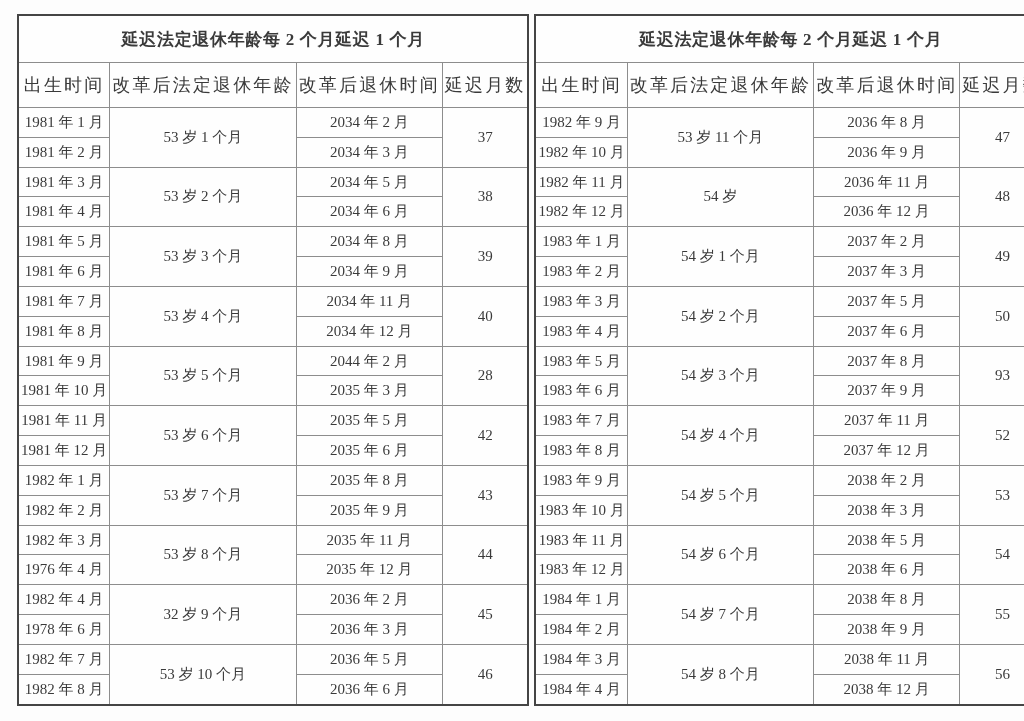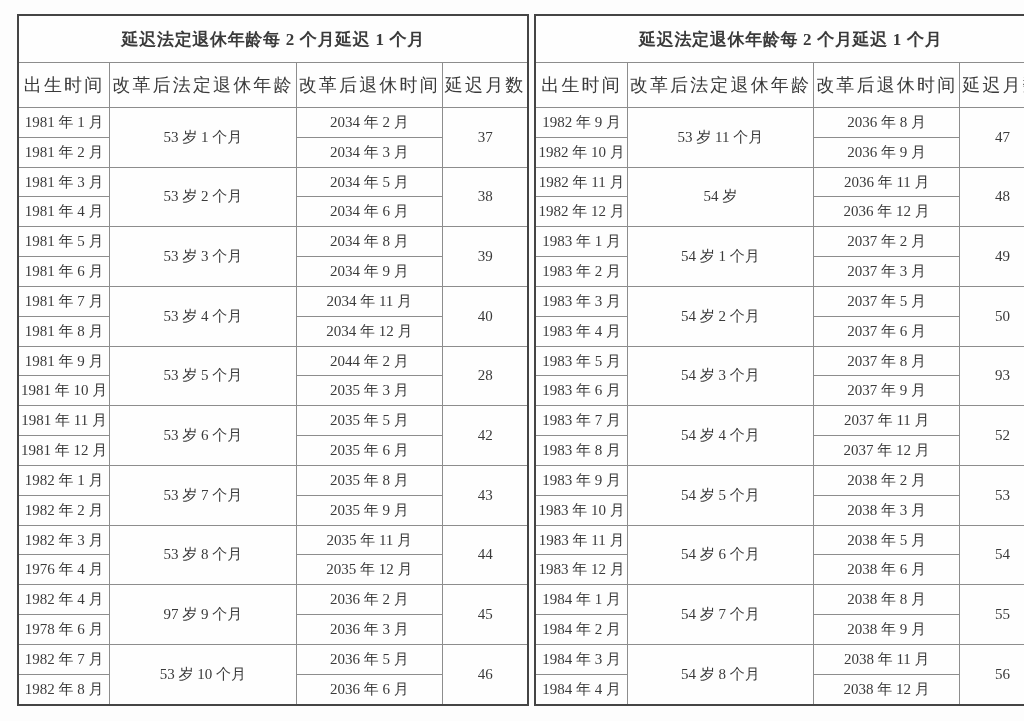--- a/index.html
+++ b/index.html
@@ -167,21 +167,21 @@
             <td rowspan="2">53 岁 8 个月</td>
             <td>2035 年 11 月</td>
             <td rowspan="2">44</td>
           </tr>
           <tr>
             <td>1976 年 4 月</td>
             <td>2035 年 12 月</td>
           </tr>
           <tr>
             <td>1982 年 4 月</td>
-            <td rowspan="2">97 岁 9 个月</td>
+            <td rowspan="2">32 岁 9 个月</td>
             <td>2036 年 2 月</td>
             <td rowspan="2">45</td>
           </tr>
           <tr>
             <td>1978 年 6 月</td>
             <td>2036 年 3 月</td>
           </tr>
           <tr>
             <td>1982 年 7 月</td>
             <td rowspan="2">53 岁 10 个月</td>

